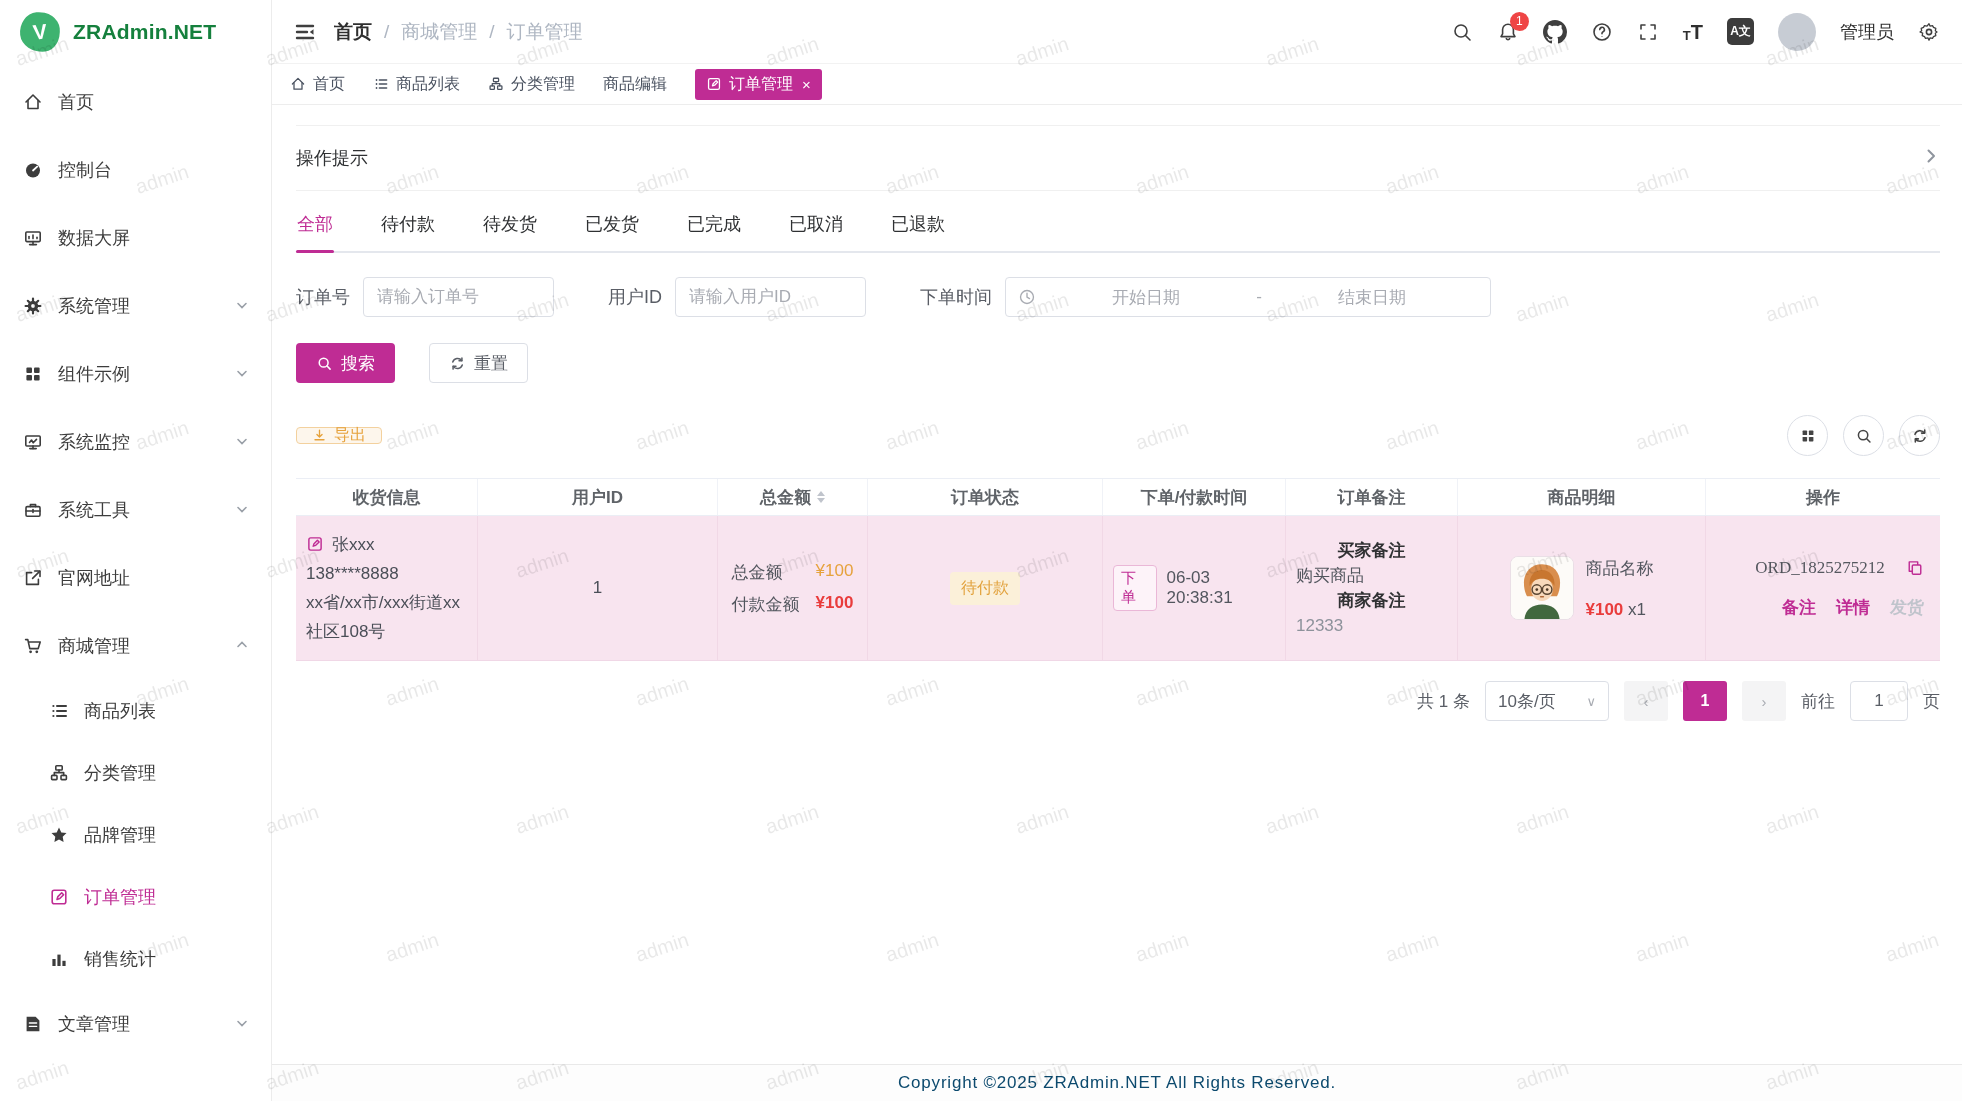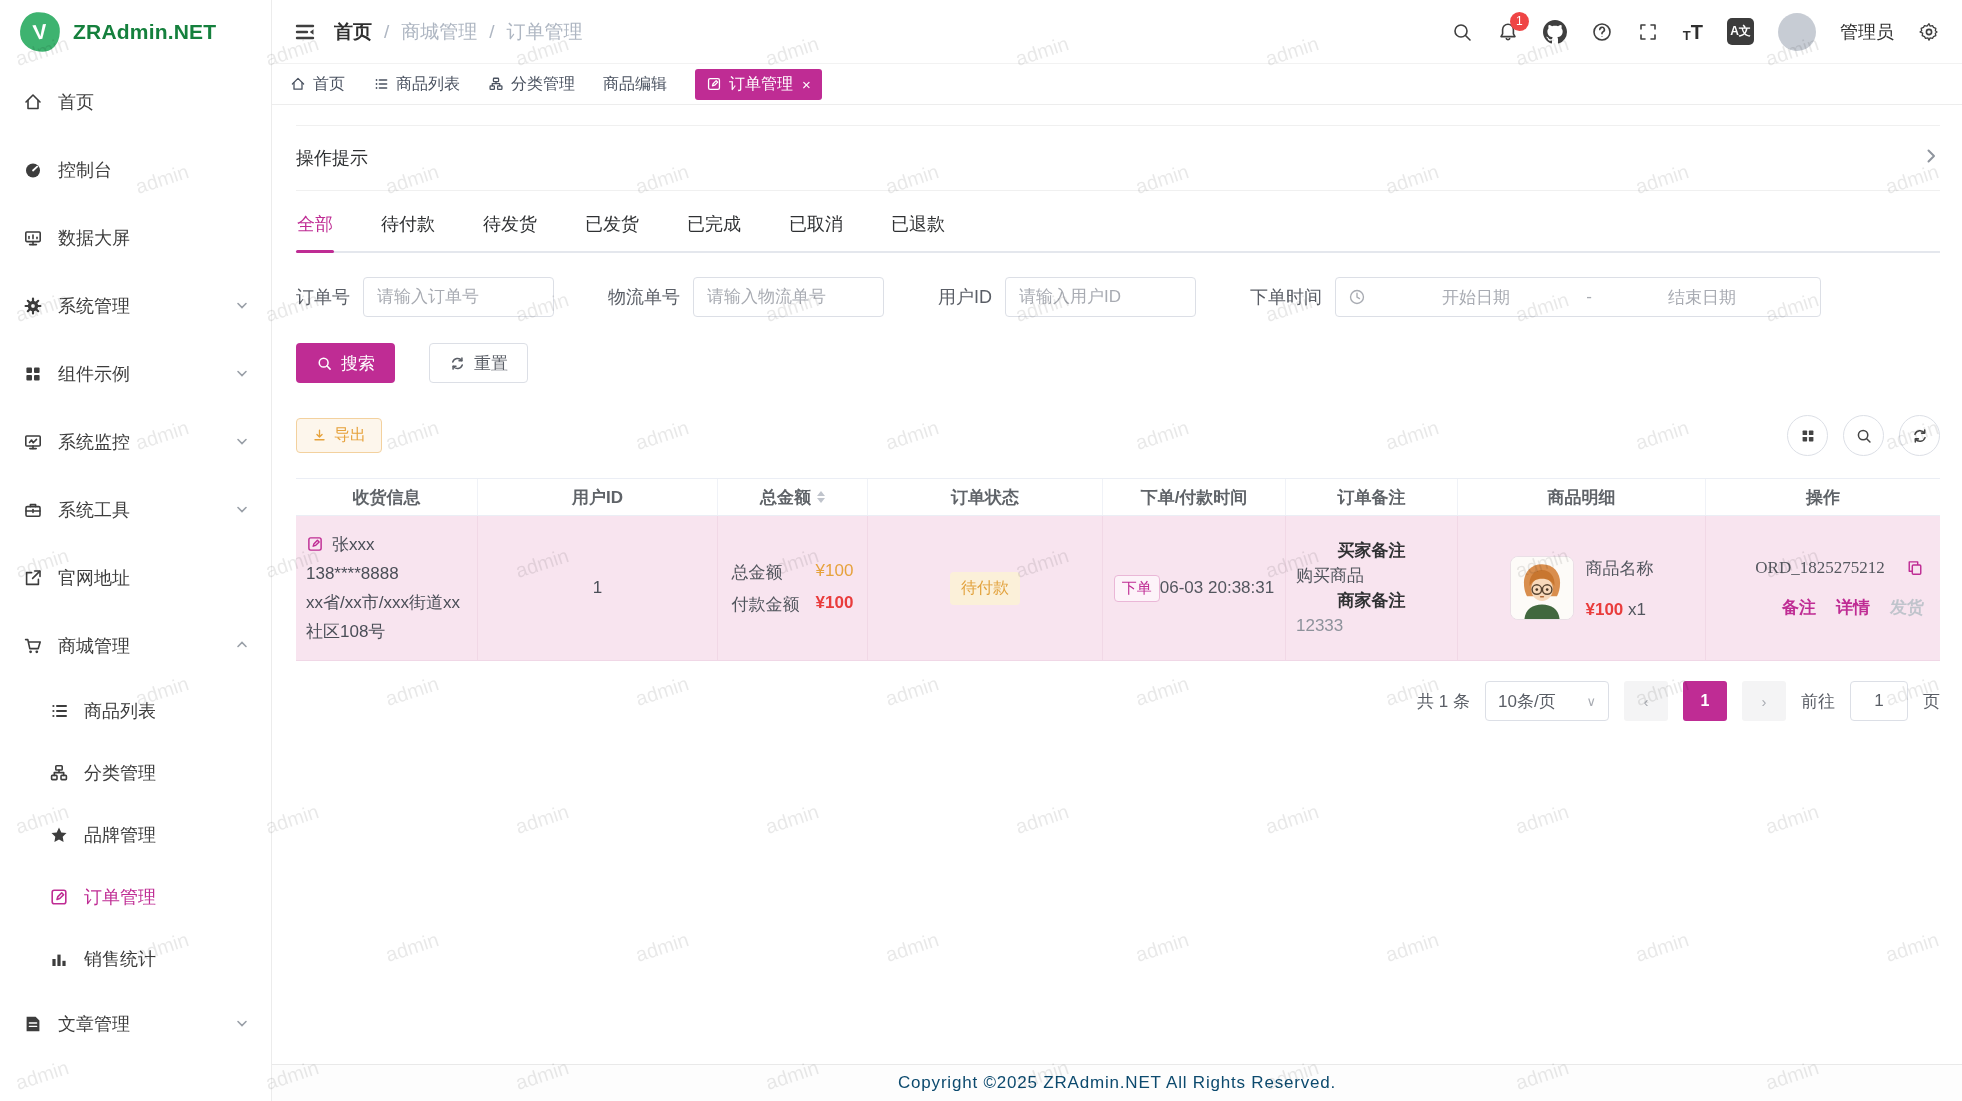--- a/index.html
+++ b/index.html
@@ -67,21 +67,21 @@
   .date-range svg { width:18px; height:18px; stroke:currentColor; fill:none; stroke-width:1.5; stroke-linecap:round; }
   .date-range .ph { flex:1; text-align:center; }
 
   .btn-row { margin-top:26px; display:flex; gap:14px; }
   .btn { height:40px; display:inline-flex; align-items:center; gap:8px; border-radius:4px; font-size:17px; padding:0 19px; cursor:pointer; border:1px solid transparent; font-family:inherit; }
   .btn svg { width:17px; height:17px; stroke:currentColor; fill:none; stroke-width:1.8; stroke-linecap:round; stroke-linejoin:round; }
   .btn-primary { background:#bf2c94; color:#fff; }
   .btn-plain { background:#fff; border-color:#dcdfe6; color:#5a5e66;margin-left:20px; }
 
   .toolbar-row { margin-top:32px; display:flex; align-items:center; }
-  .btn-export { height:35px; padding:0 15px; background:#fdf6ec; border:1px solid #f3d19e; color:#e6a23c; border-radius:4px; font-size:16px; display:inline-flex; align-items:center; gap:7px; cursor:pointer; }
+  .btn-export { height:17px; padding:0 15px; background:#fdf6ec; border:1px solid #f3d19e; color:#e6a23c; border-radius:4px; font-size:16px; display:inline-flex; align-items:center; gap:7px; cursor:pointer; }
   .btn-export svg { width:15px; height:15px; stroke:currentColor; fill:none; stroke-width:1.8; stroke-linecap:round; stroke-linejoin:round; }
   .circles { margin-left:auto; display:flex; gap:15px; }
   .circle-btn { width:41px; height:41px; border:1px solid #dcdfe6; border-radius:50%; background:#fff; display:flex; align-items:center; justify-content:center; color:#454545; cursor:pointer; }
   .circle-btn svg { width:18px; height:18px; stroke:currentColor; fill:none; stroke-width:1.7; stroke-linecap:round; stroke-linejoin:round; }
   .circle-btn svg .f { fill:currentColor; stroke:none; }
 
   
   .table { margin-top:22px; border-top:1px solid #ebeef5; }
   .t-head { display:flex; height:37px; align-items:center; border-bottom:1px solid #ebeef5; font-size:17px; font-weight:600; color:#5f6368; }
   .t-head .cell { display:flex; align-items:center; justify-content:center; gap:6px; height:100%; border-right:1px solid #f0f2f7; }
@@ -95,21 +95,21 @@
   .caret-down { width:0; height:0; border-left:4px solid transparent; border-right:4px solid transparent; border-top:5px solid #c0c4cc; }
 
   .addr { color:#4a4e57; line-height:29px; }
   .addr .edit-ic { color:#bf2c94; display:inline-flex; vertical-align:-3px; margin-right:8px; }
   .addr .edit-ic svg { width:18px; height:18px; stroke:currentColor; fill:none; stroke-width:1.6; stroke-linecap:round; stroke-linejoin:round; }
   .center-txt { text-align:center; color:#4a4e57; }
   .amount-grid { display:grid; grid-template-columns:auto auto; gap:9px 16px; justify-content:center; color:#52565e; }
   .amt-orange { color:#e6a23c; }
   .amt-red { color:#e93c3c; font-weight:600; }
   .status-badge { align-self:center; background:#fbf0d9; color:#e2a23d; font-size:16px; padding:6px 11px; border-radius:4px; }
-  .time-line { display:flex; align-items:center; justify-content:center; color:#52565e; }
+  .time-line { display:flex; align-items:center; justify-content:center; gap:9px; color:#52565e; }
   .mini-tag { border:1px solid #eab7d7; color:#bf2c94; background:#fdf3f9; border-radius:4px; font-size:15px; padding:3px 7px; }
   .notes { line-height:25px; color:#52565e; }
   .notes .b { font-weight:bold; color:#303133;text-align:center; }
   .notes .dim { color:#8d929b; }
   .prod { flex-direction:row !important; align-items:center; gap:12px; }
   .prod-img { width:64px; height:64px; border-radius:8px; background:#fff; border:1px solid #eadfe6; flex-shrink:0; overflow:hidden; }
   .prod-info { display:flex; flex-direction:column; gap:20px; color:#52565e; }
   .ops { position:relative; padding-right:16px !important; }
   .ops-line1 { display:flex; align-items:center; justify-content:center; color:#55585f; position:relative; }
   .copy-ic { position:absolute; right:0; color:#bf2c94; cursor:pointer; display:inline-flex; }
@@ -534,24 +534,20 @@
         <span class="status-tab">已取消</span>
         <span class="status-tab">已退款</span>
       </div>
 
       <div class="filter-row">
         <div class="f-group">
           <span>订单号</span>
           <input class="f-input" placeholder="请输入订单号" style="">
         </div>
         <div class="f-group">
-          <span>物流单号</span>
-          <input class="f-input" placeholder="请输入物流单号" style="">
-        </div>
-        <div class="f-group">
           <span>用户ID</span>
           <input class="f-input" placeholder="请输入用户ID" style="">
         </div>
         <div class="f-group" style="margin-right:0">
           <span>下单时间</span>
           <div class="date-range">
             <svg viewBox="0 0 20 20">
                 <circle cx="10" cy="10" r="7.2"></circle>
                 <path d="M10 5.8v4.4l2.8 1.6"></path>
               </svg>

